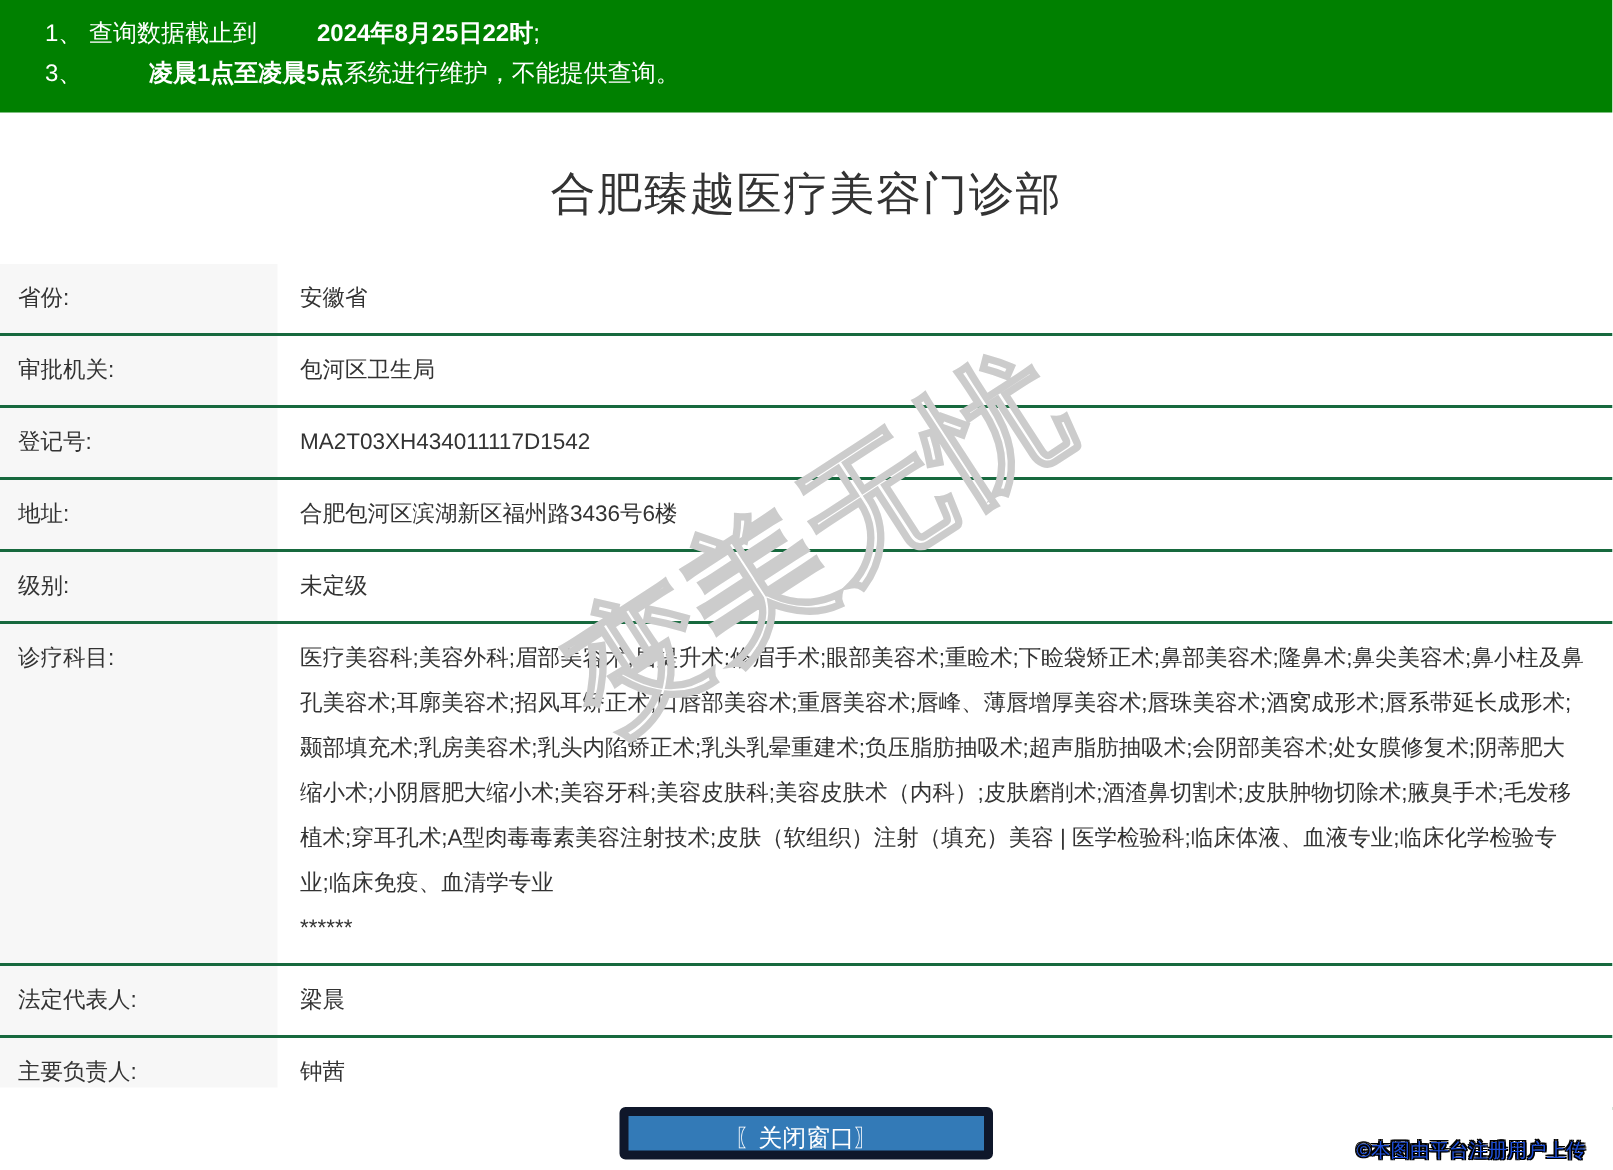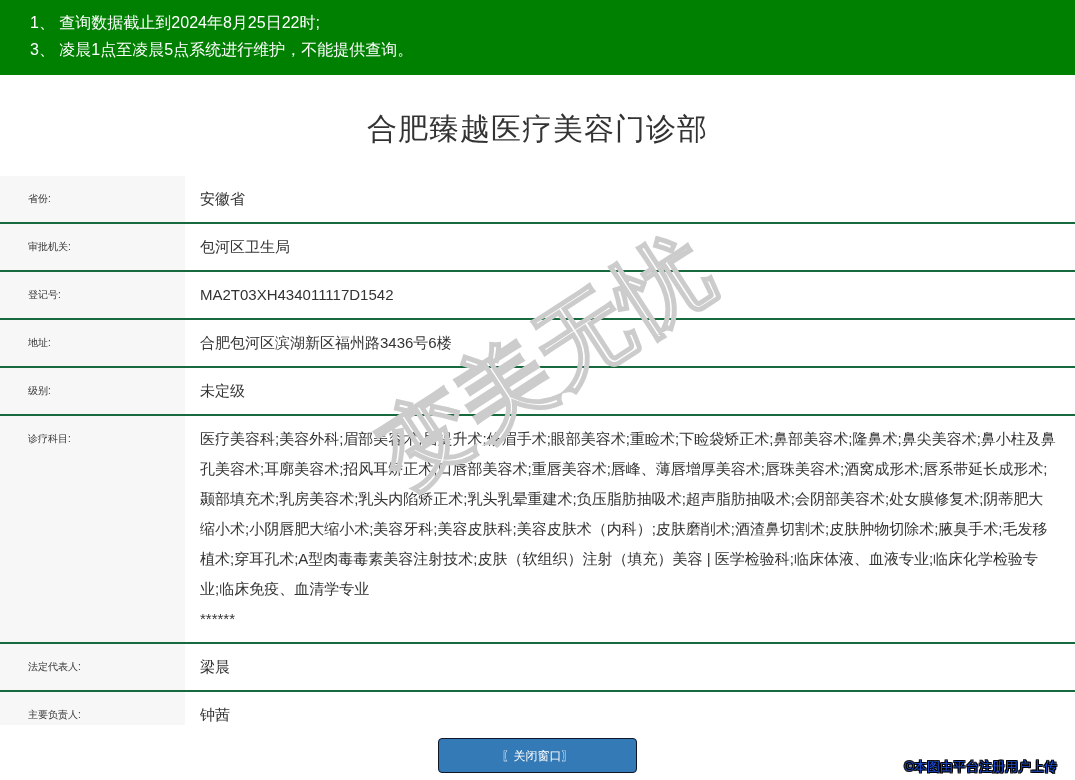--- a/index.html
+++ b/index.html
@@ -19,21 +19,21 @@
   }
   
   .notice-bar{
     background:var(--header-green);
     color:#ffffff;
     padding:9px 10px 12px 30px;
     font-size:16px;
     line-height:27px;
   }
   .notice-line{white-space:nowrap;}
-  .notice-line .b{font-weight:normal;}
+  .notice-line .b{font-weight:bold;padding-left:40px;}
   
   .page-title{
     text-align:center;
     font-size:30px;
     font-weight:400;
     color:#333;
     margin-top:34px;
     margin-bottom:26px;
     letter-spacing:1px;
   }
@@ -41,22 +41,22 @@
   .info-table{width:1075px;}
   .info-row{
     display:flex;
     border-bottom:2px solid var(--sep-green);
     background:#ffffff;
   }
   .cell-label{
     width:185px;
     flex:0 0 185px;
     background:var(--label-bg);
-    padding:8px 10px 8px 28px;
-    font-size:10px;
+    padding:8px 10px 8px 12px;
+    font-size:15px;
     line-height:30px;
     color:#333;
   }
   .cell-value{
     flex:1;
     padding:8px 18px 8px 15px;
     font-size:15px;
     line-height:30px;
     color:#333;
   }
@@ -81,26 +81,26 @@
   .bottom-bar{
     position:absolute;
     left:0;bottom:0;
     width:1075px;height:55px;
     background:#ffffff;
     z-index:10;
   }
   .close-button{
     display:block;
     margin:13px auto 0 auto;
-    width:199px;height:35px;
+    width:249px;height:35px;
     background:var(--button-blue);
     color:#ffffff;
-    font-size:12px;
+    font-size:16px;
     font-family:"Liberation Sans","DejaVu Sans",sans-serif;
-    border:1px solid #0f172a;
+    border:6px solid #0f172a;
     border-radius:4px;
     cursor:pointer;
     text-align:center;
     line-height:32px;
   }
   .upload-stamp{
     position:absolute;
     right:18px;bottom:4px;
     font-size:13px;
     font-weight:normal;

